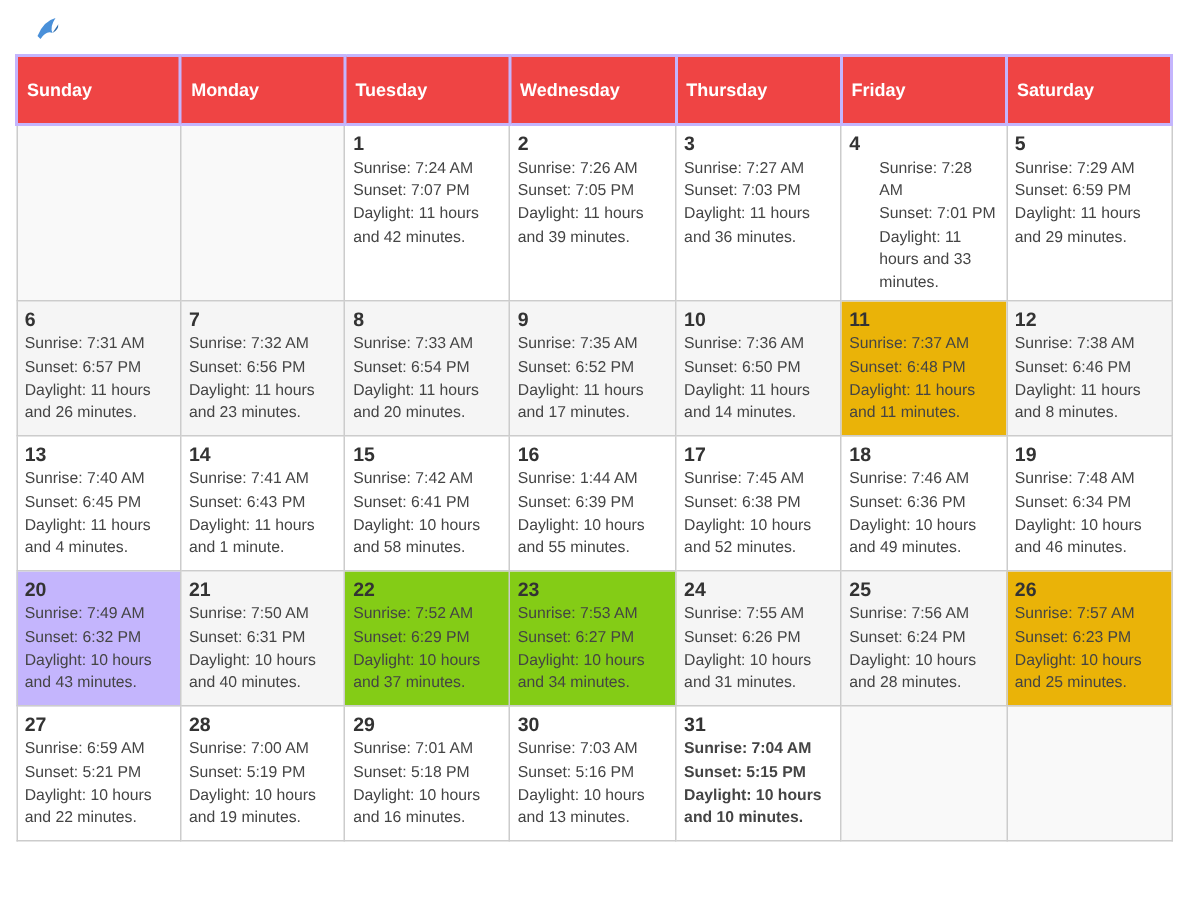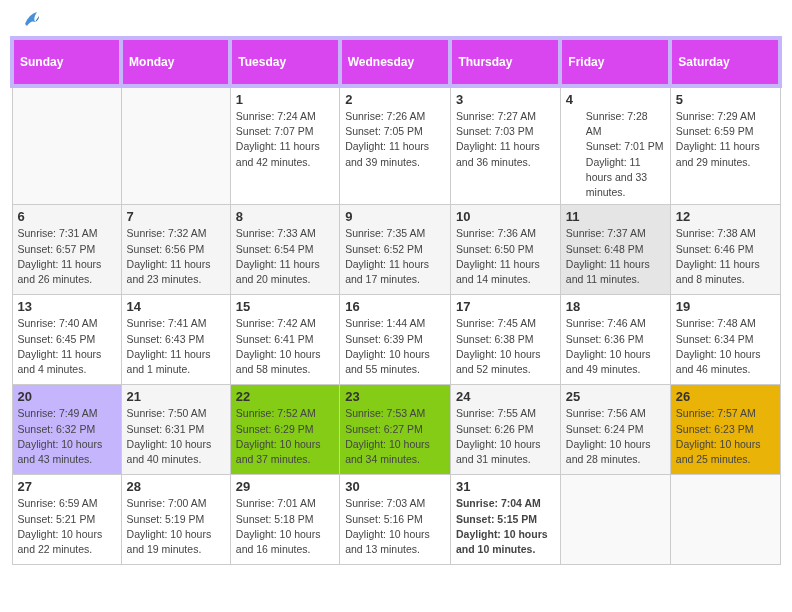--- a/index.html
+++ b/index.html
@@ -43,26 +43,26 @@
     .location {
       font-size: 15px;
       color: #555;
     }
     .calendar {
       width: 100%;
       border-collapse: collapse;
       font-size: 11px;
     }
     .calendar th {
-      background-color: #d946ef;
+      background-color: #ef4444;
       color: #fff;
       text-align: left;
       padding: 15px 6px;
       font-size: 12px;
-      border: 4px solid #c4b5fd;
+      border: 2px solid #c4b5fd;
     }
     .calendar td {
       border: 1px solid #ccc;
       vertical-align: top;
       padding: 4px 5px;
       height: 90px;
       width: 113px;
       background: #fff;
     }
     .calendar td.empty {
@@ -176,21 +176,21 @@
           <div class="day-info" style="white-space: pre-line;">Sunrise: 7:35 AM
 Sunset: 6:52 PM
 Daylight: 11 hours and 17 minutes.</div>
         </td>
         <td style="background-color: rgb(245, 245, 245);">
           <span class="day-number">10</span>
           <div class="day-info" style="white-space: pre-line;">Sunrise: 7:36 AM
 Sunset: 6:50 PM
 Daylight: 11 hours and 14 minutes.</div>
         </td>
-        <td style="background-color: #e5e5e5;">
+        <td style="background-color: #eab308;">
           <span class="day-number">11</span>
           <div class="day-info" style="white-space: pre-line;">Sunrise: 7:37 AM
 Sunset: 6:48 PM
 Daylight: 11 hours and 11 minutes.</div>
         </td>
         <td style="background-color: rgb(245, 245, 245);">
           <span class="day-number">12</span>
           <div class="day-info" style="white-space: pre-line;">Sunrise: 7:38 AM
 Sunset: 6:46 PM
 Daylight: 11 hours and 8 minutes.</div>

